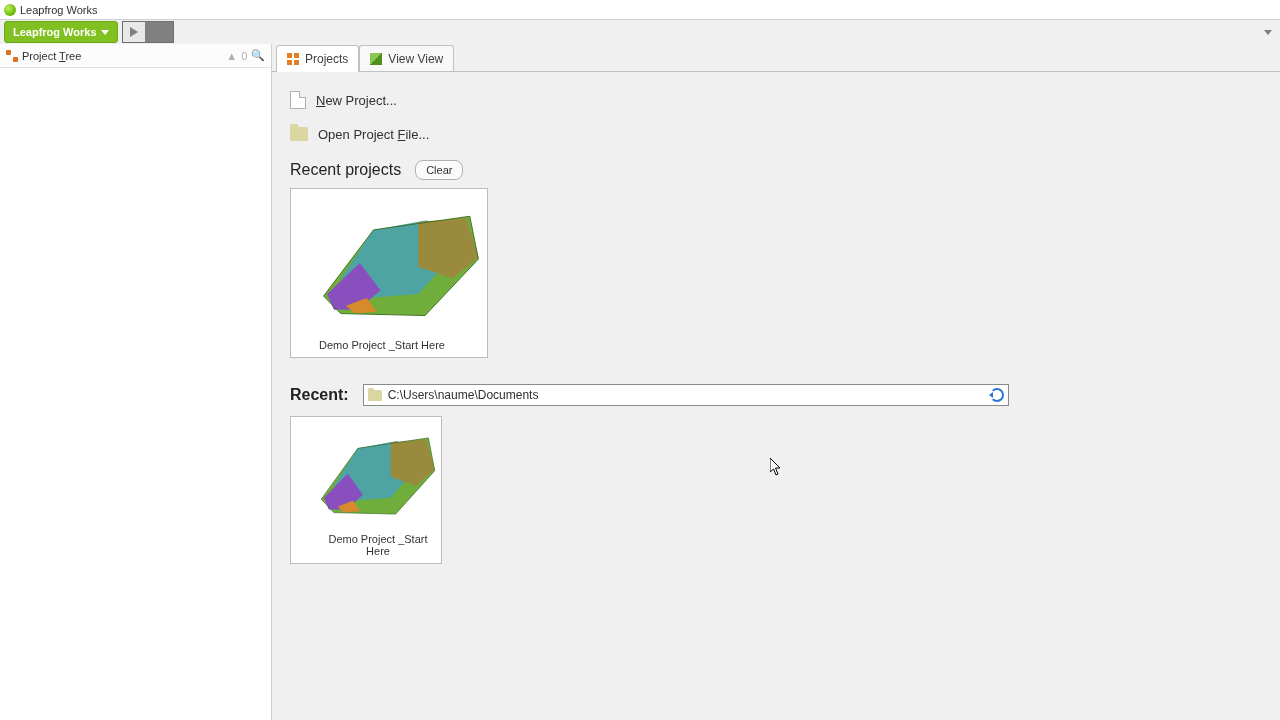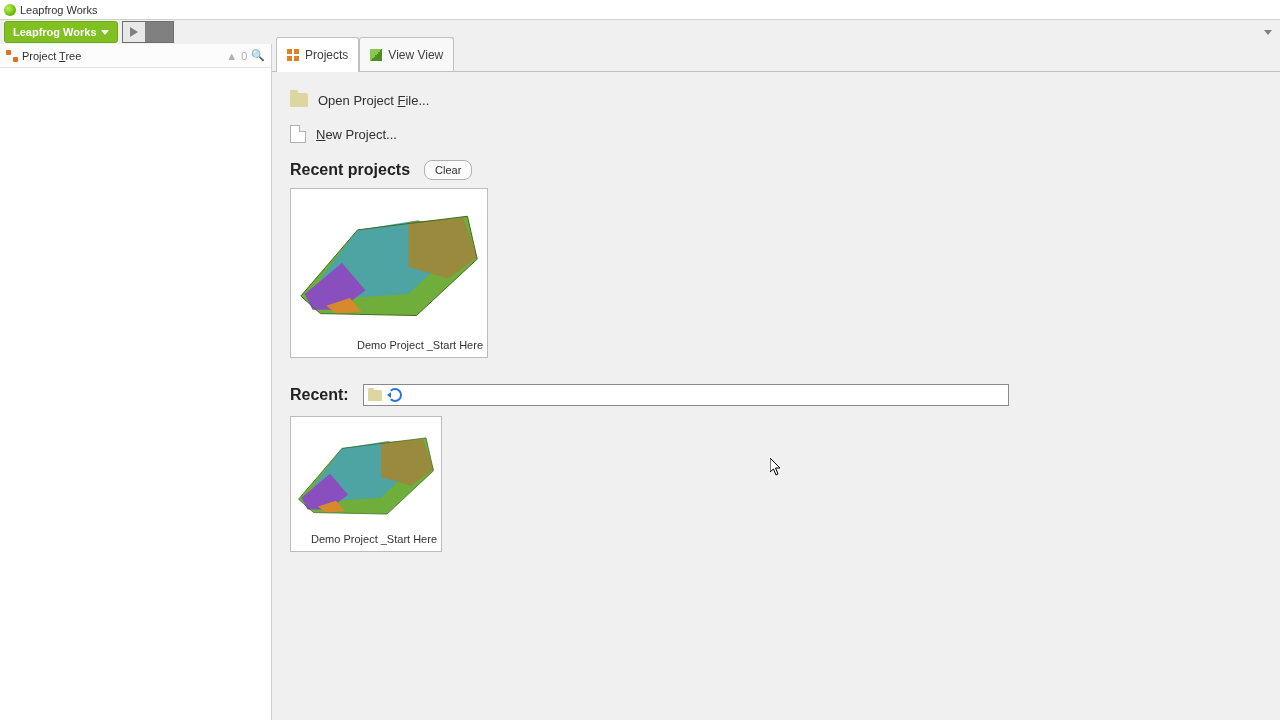--- a/index.html
+++ b/index.html
@@ -81,21 +81,21 @@
       flex: 1; display: flex; flex-direction: column; background: #f0f0f0;
       position: relative;
     }
 
     
     .tab-strip {
       height: 28px; display: flex; align-items: flex-end; gap: 0;
       padding-left: 4px; border-bottom: 1px solid #c0c0c0;
     }
     .tab {
-      height: 34px; padding: 0 10px; display: inline-flex; align-items: center;
+      height: 26px; padding: 0 10px; display: inline-flex; align-items: center;
       gap: 6px; font-size: 12px; color: #404040; border: 1px solid #c0c0c0;
       border-bottom: none; background: #f8f8f8; position: relative;
       cursor: default; border-top-left-radius: 3px; border-top-right-radius: 3px;
     }
     .tab.active { background: #ffffff; z-index: 2; }
     .tab.active::after {
       content: ''; position: absolute; left: 0; right: 0; bottom: -1px;
       height: 1px; background: #fff;
     }
     .grid-icon {
@@ -139,30 +139,30 @@
     .folder-icon.small::before { top:-2px; width:6px; height:3px; }
     .link-text {
       font-size: 13px; color: #303030;
     }
     .link-text .ul { text-decoration: underline; }
 
     .section-row {
       display: flex; align-items: center; gap: 14px; margin-top: 12px;
       margin-bottom: 8px;
     }
-    .section-title { font-size: 16px; font-weight: 700; color: #222; }
+    .section-title { font-size: 16px; font-weight: 400; color: #222; }
     .btn {
       font-size: 11px; padding: 3px 10px; background: #fafafa;
       border: 1px solid #b0b0b0; border-radius: 8px; color: #303030;
     }
 
     .thumbs-row { display: flex; gap: 14px; flex-wrap: wrap; }
     .thumb-card {
       border: 1px solid #bcbcbc; background: #fff; width: 198px;
-      display: flex; flex-direction: column; align-items: flex-end;
+      display: flex; flex-direction: column; align-items: flex-start; padding-left: 24px;
     }
     .thumb-card.small { width: 152px; }
     .thumb-img {
       width: 100%; height: 146px; position: relative; overflow: hidden;
     }
     .thumb-card.small .thumb-img { height: 112px; }
     .thumb-caption {
       font-size: 11px; color: #333; padding: 4px 4px 6px; text-align: center;
     }
 
@@ -248,27 +248,27 @@
       </div>
       <div class="tab">
         <span class="cube-icon"></span>
         <span>View View</span>
       </div>
     </div>
 
     <div class="page">
 
       <div class="action-row">
+        <div class="doc-icon"></div>
+        <span class="link-text"><span class="ul">N</span>ew Project...</span>
+      </div>
+
+      <div class="action-row">
         <div class="folder-icon"></div>
         <span class="link-text">Open Project <span class="ul">F</span>ile...</span>
-      </div>
-
-      <div class="action-row">
-        <div class="doc-icon"></div>
-        <span class="link-text"><span class="ul">N</span>ew Project...</span>
       </div>
 
       <div class="section-row">
         <span class="section-title">Recent projects</span>
         <button class="btn">Clear</button>
       </div>
 
       <div class="thumbs-row">
         <div class="thumb-card">
           <div class="thumb-img">
@@ -284,20 +284,21 @@
             </div>
           </div>
           <div class="thumb-caption">Demo Project _Start Here</div>
         </div>
       </div>
 
       <div class="search-row">
         <span class="search-label">Recent:</span>
         <div class="search-box">
           <div class="folder-icon small"></div>
+          <span class="search-text">C:\Users\naume\Documents</span>
           <div class="refresh-icon"></div>
         </div>
       </div>
 
       <div class="thumbs-row">
         <div class="thumb-card small">
           <div class="thumb-img">
             <div class="terrain">
               <svg viewBox="0 0 200 150" preserveAspectRatio="none">
                 <polygon points="10,110 68,42 180,28 190,72 128,130 30,128" fill="#6fae3a"></polygon>

